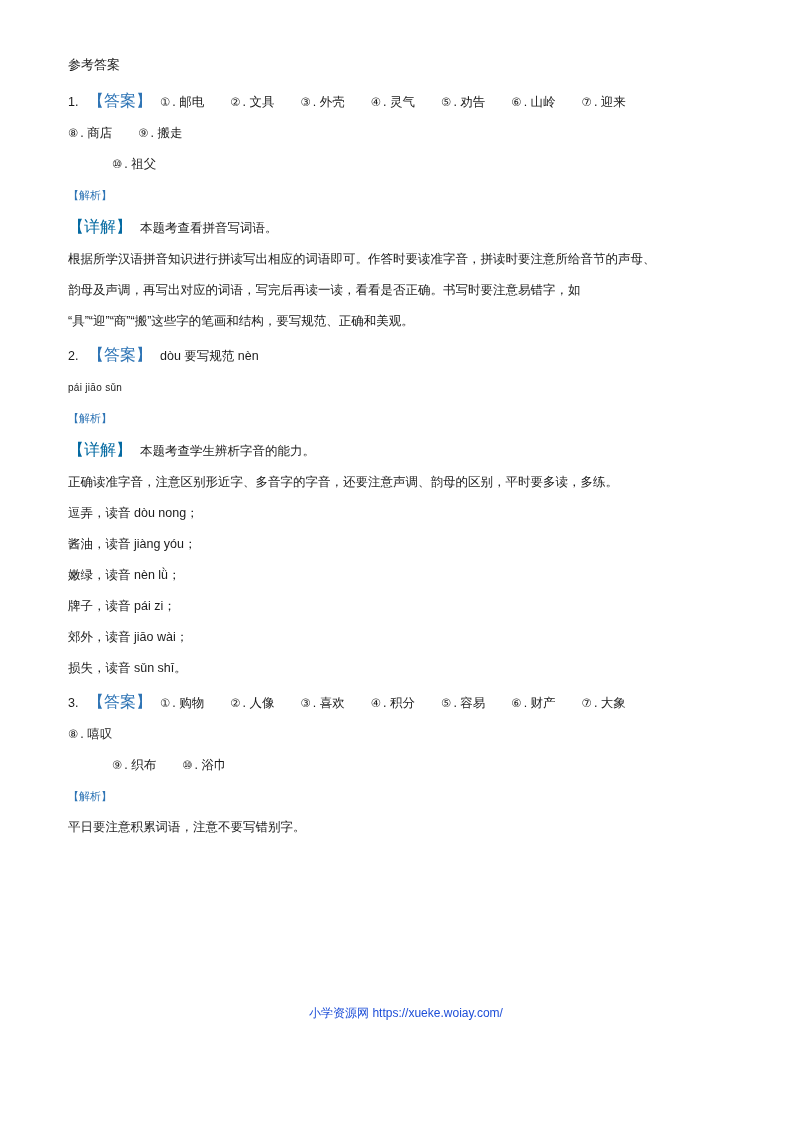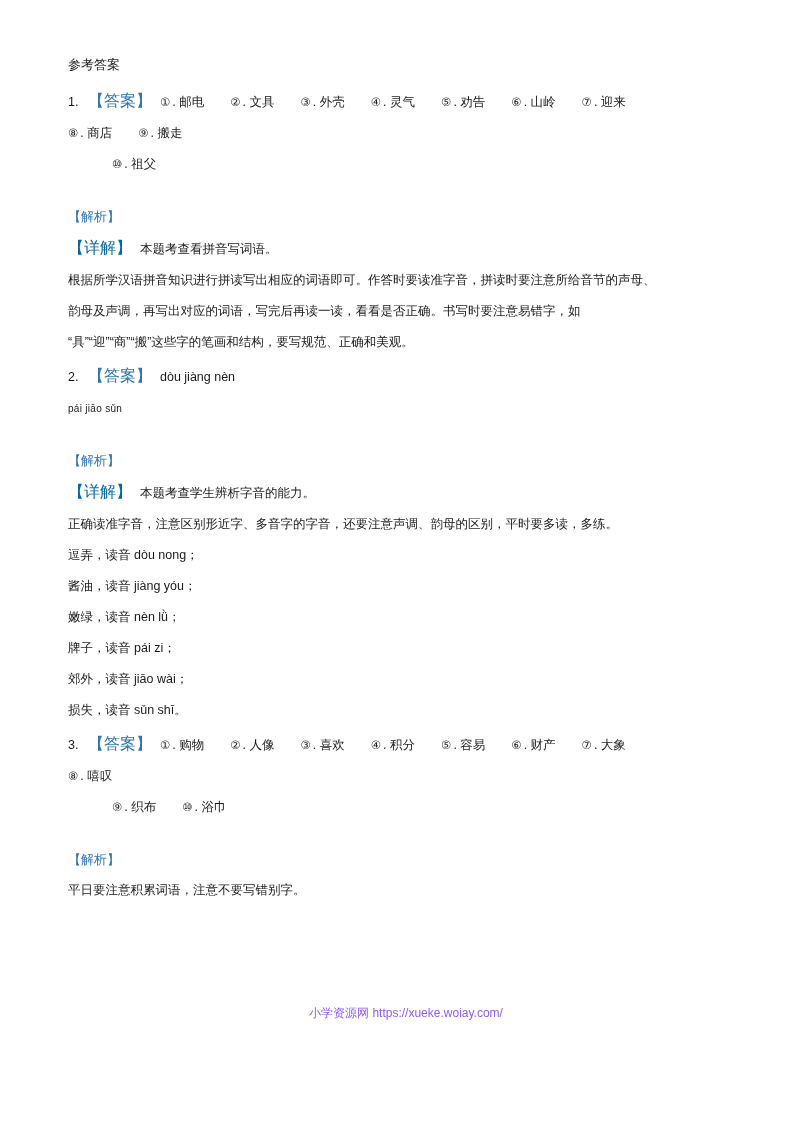--- a/index.html
+++ b/index.html
@@ -45,23 +45,22 @@
     font-size: 12.5px;
     color: #1a1a1a;
   }
   .tag {
     color: #2e74b5;
     font-size: 16px;
     margin-right: 8px;
   }
   .tag-block {
     color: #2e74b5;
-    font-size: 13px;
+    font-size: 11px;
     line-height: 31px;
-    margin-top: 21px;
   }
   .ans-item {
     display: inline-block;
     margin-right: 26px;
     font-size: 12.5px;
   }
   .ans-item .mk {
     font-size: 11.5px;
     margin-right: 2px;
   }
@@ -84,21 +83,21 @@
   }
   .footer {
     position: absolute;
     left: 0;
     right: 0;
     bottom: 28px;
     text-align: center;
     font-size: 12px;
     color: #7a7a7a;
   }
-  .footer .brand { color: #8b5cf6; margin-left: 19px; }
+  .footer .brand { color: #1d4ed8; margin-left: 19px; }
 </style>
 </head>
 <body>
 
 <div class="page">
 
   <div class="doc-title">参考答案</div>
 
   <div class="q-block">
     <div class="line">
@@ -123,21 +122,21 @@
     <div class="para detail"><span class="tag">【详解】</span><span>本题考查看拼音写词语。</span></div>
     <div class="para">根据所学汉语拼音知识进行拼读写出相应的词语即可。作答时要读准字音，拼读时要注意所给音节的声母、</div>
     <div class="para">韵母及声调，再写出对应的词语，写完后再读一读，看看是否正确。书写时要注意易错字，如</div>
     <div class="para">“具”“迎”“商”“搬”这些字的笔画和结构，要写规范、正确和美观。</div>
   </div>
 
   <div class="q-block">
     <div class="line">
       <span class="num">2.</span>
       <span class="tag">【答案】</span>
-      <span class="pinyin">dòu jiàng nèn</span>
+      <span class="pinyin">dòu 要写规范 nèn</span>
     </div>
     <div class="pinyin-line">pái  jiāo   sǔn</div>
     <div class="tag-block">【解析】</div>
     <div class="para detail"><span class="tag">【详解】</span><span>本题考查学生辨析字音的能力。</span></div>
     <div class="para">正确读准字音，注意区别形近字、多音字的字音，还要注意声调、韵母的区别，平时要多读，多练。</div>
     <div class="para">逗弄，读音 dòu nong；</div>
     <div class="para">酱油，读音 jiàng yóu；</div>
     <div class="para">嫩绿，读音 nèn lǜ；</div>
     <div class="para">牌子，读音 pái zi；</div>
     <div class="para">郊外，读音 jiāo wài；</div>

